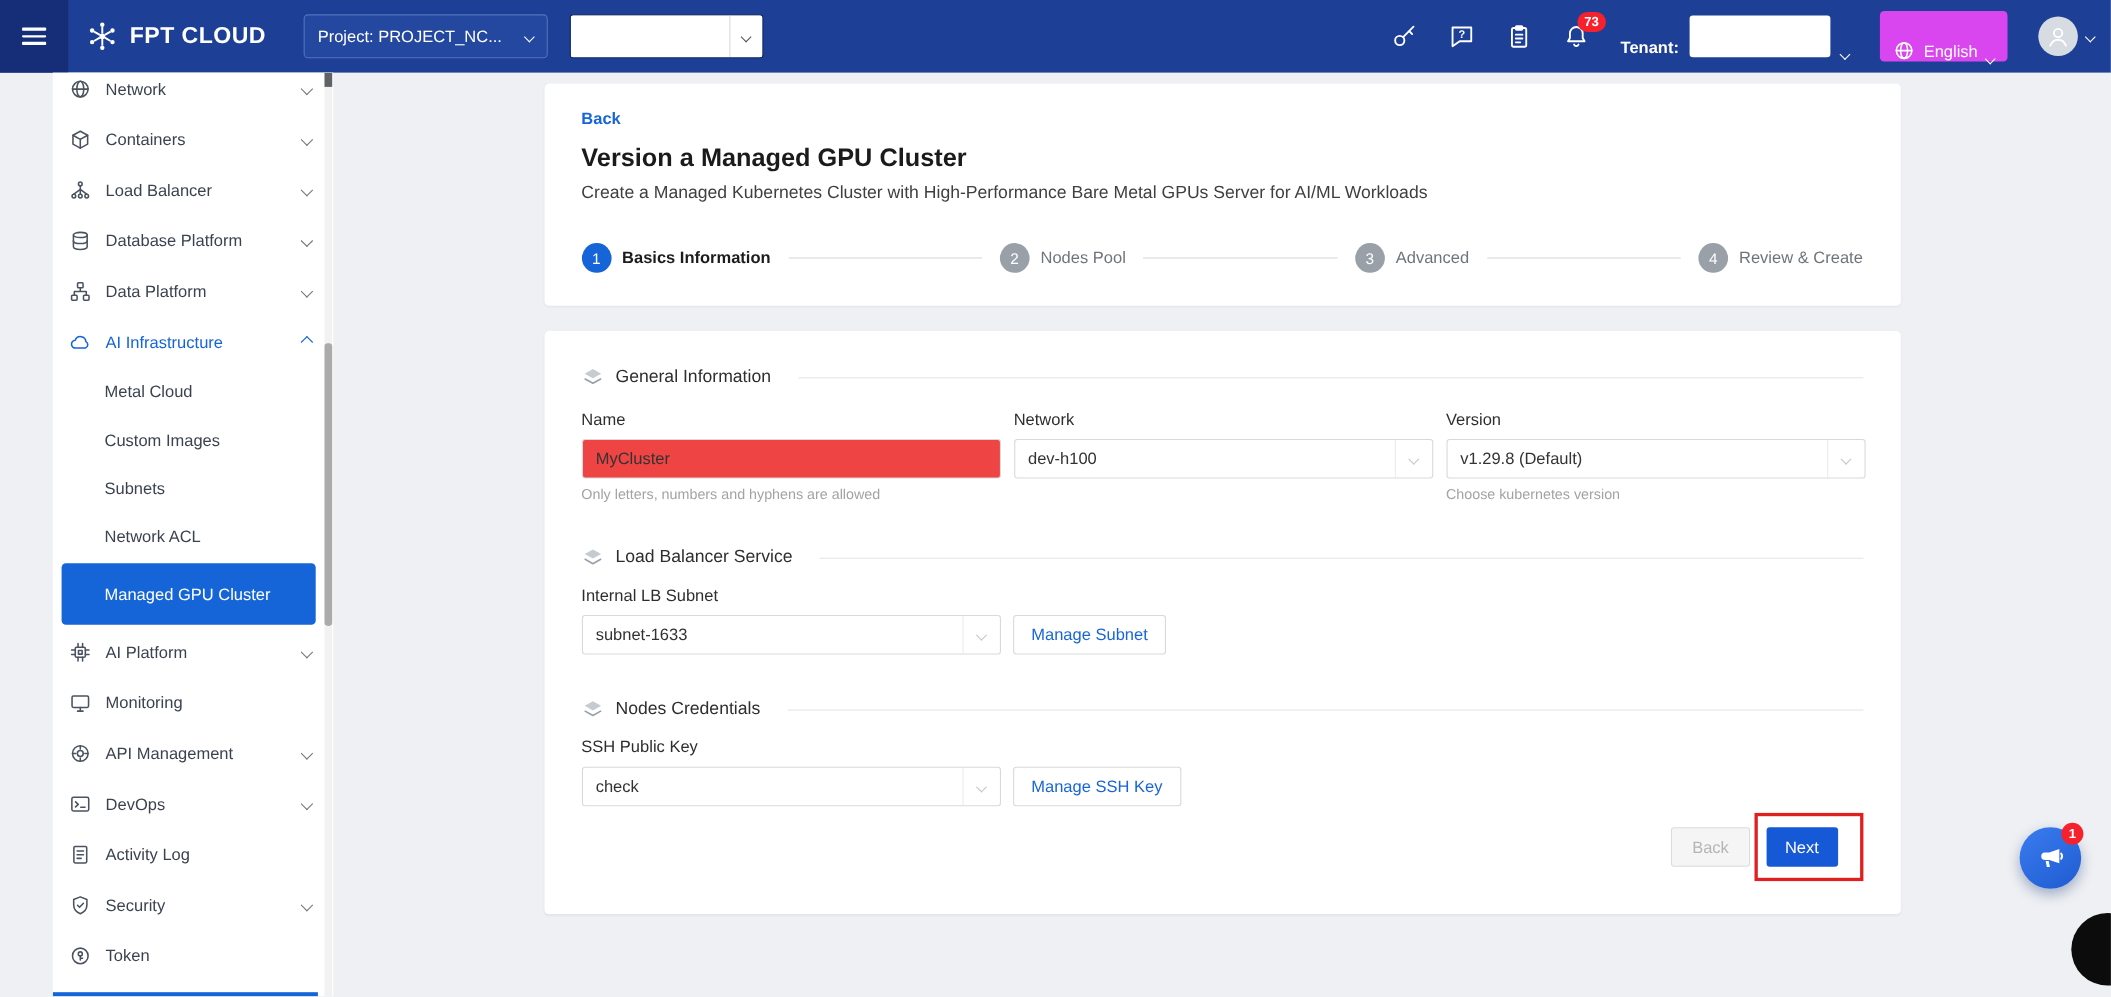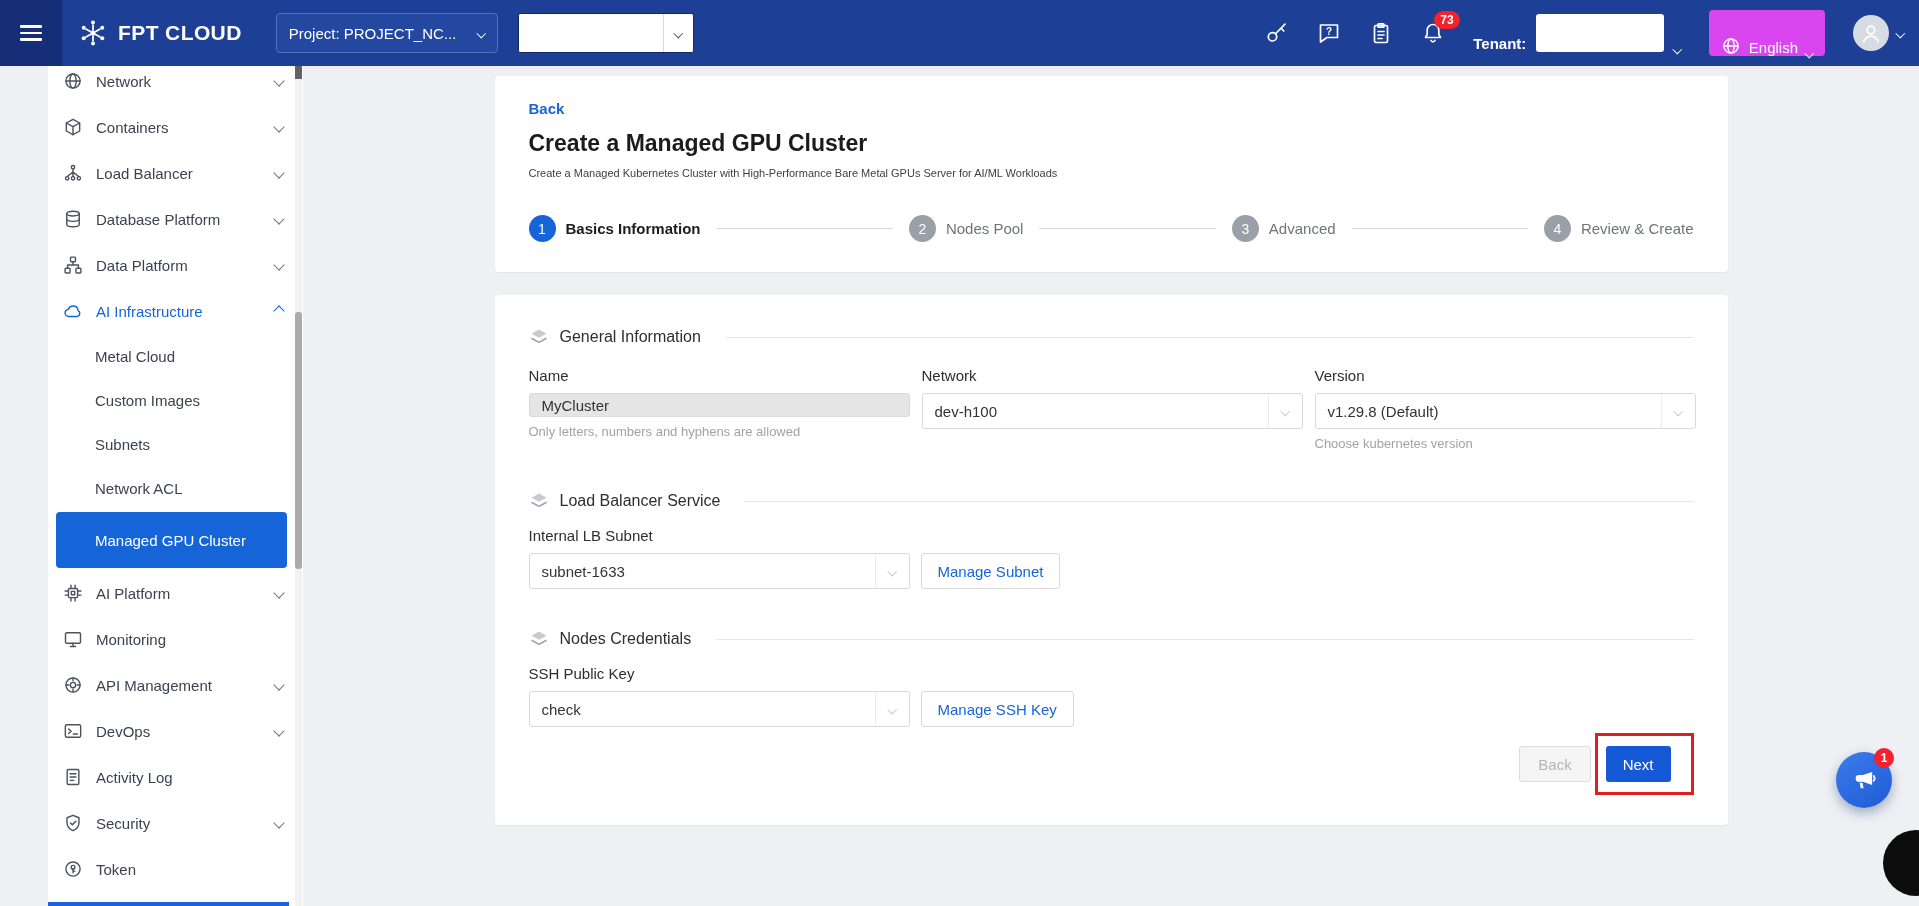--- a/index.html
+++ b/index.html
@@ -57,41 +57,41 @@
   .sb-thumb { position:absolute; top:246px; right:1px; width:7px; height:257px; background:#ababab; border-radius:3px; }
   .sb-bottom-strip { position:absolute; bottom:0; left:0; width:241px; height:4px; background:#1565d8; }
 
   
   .main { flex:1; overflow:hidden; }
   .content { padding-top:10px; }
   .card { width:1233px; margin:0 auto; background:#fff; border-radius:4px; box-shadow:0 1px 2px rgba(20,30,60,.05); }
   .card1 { padding:24px 34px 30px; }
   .back-link { color:#1765d8; font-size:15px; font-weight:bold; text-decoration:none; cursor:pointer; display:inline-block; }
   .page-title { margin-top:12px; font-size:23px; font-weight:bold; color:#1b1b1b; }
-  .page-sub { margin-top:10px; font-size:11px; color:#3f3f3f; }
+  .page-sub { margin-top:10px; font-size:16px; color:#3f3f3f; }
   .stepper { margin-top:36px; display:flex; align-items:center; }
   .step { display:flex; align-items:center; gap:10px; cursor:pointer; white-space:nowrap; }
   .scircle { width:27px; height:27px; border-radius:50%; background:#9aa0a8; color:#fff; font-size:14px; display:flex; align-items:center; justify-content:center; flex:none; }
   .step.active .scircle { background:#1565d8; }
   .slabel { font-size:15px; color:#6e747c; }
   .step.active .slabel { color:#1c1c1c; font-weight:bold; }
   .sline { flex:1; height:1px; background:#d7d9dd; margin:0 16px; }
 
   .card2 { margin-top:23px; padding:32px 34px 30px; }
   .sec-head { display:flex; align-items:center; gap:11px; }
   .sec-head .sicon { color:#98a0ab; display:flex; }
   .sec-head .sicon svg { width:20px; height:20px; }
   .sec-title { font-size:16px; color:#2e2e2e; }
   .sec-line { flex:1; height:1px; background:#e4e6ea; margin-left:14px; }
   .sec-gap { margin-top:40px; }
   .fields3 { display:flex; gap:12px; margin-top:20px; }
   .field { width:381px; flex:none; }
   .flabel { display:block; font-size:15px; color:#2e2e2e; margin-bottom:9px; }
   .flabel.single { margin-top:16px; }
-  .tinput { width:100%; height:24px; border:1px solid #d9d9d9; border-radius:3px; padding:0 12px; font-size:15px; color:#333; outline:none; background:#e5e5e5; }
+  .tinput { width:100%; height:36px; border:1px solid #d9d9d9; border-radius:3px; padding:0 12px; font-size:15px; color:#333; outline:none; background:#ef4444; }
   .select { width:100%; height:36px; border:1px solid #d9d9d9; border-radius:3px; background:#fff; display:flex; align-items:center; justify-content:space-between; padding-left:12px; font-size:15px; color:#333; cursor:pointer; }
   .select.w381 { width:381px; flex:none; }
   .sel-chev { width:34px; align-self:stretch; border-left:1px solid #ececec; display:flex; align-items:center; justify-content:center; color:#c2c7cf; }
   .helper { margin-top:7px; font-size:13px; color:#a3a3a3; }
   .row-inline { display:flex; align-items:center; gap:11px; }
   .manage-btn { height:36px; padding:0 16px; background:#fff; border:1px solid #d9d9d9; border-radius:3px; color:#1765d8; font-size:15px; cursor:pointer; }
 
   .form-footer { display:flex; justify-content:flex-end; align-items:center; margin-top:6px; }
   .back-btn { height:36px; padding:0 18px; background:#f5f5f5; border:1px solid #dcdcdc; border-radius:3px; color:#b5b5b5; font-size:15px; margin-right:4px; }
   .red-annot { border:3px solid #e01f1f; padding:10px 20px 10px 8px; }
@@ -362,21 +362,21 @@
     <div class="sb-top-btn"></div>
     <div class="sb-thumb"></div>
     <div class="sb-bottom-strip"></div>
   </aside>
 
   <main class="main">
     <div class="content">
 
       <section class="card card1">
         <a class="back-link">Back</a>
-        <h1 class="page-title">Create a Managed GPU Cluster</h1>
+        <h1 class="page-title">Version a Managed GPU Cluster</h1>
         <p class="page-sub">Create a Managed Kubernetes Cluster with High-Performance Bare Metal GPUs Server for AI/ML Workloads</p>
         <div class="stepper">
           <div class="step active">
             <span class="scircle">1</span>
             <span class="slabel">Basics Information</span>
           </div>
           <div class="sline"></div>
           <div class="step">
             <span class="scircle">2</span>
             <span class="slabel">Nodes Pool</span>

